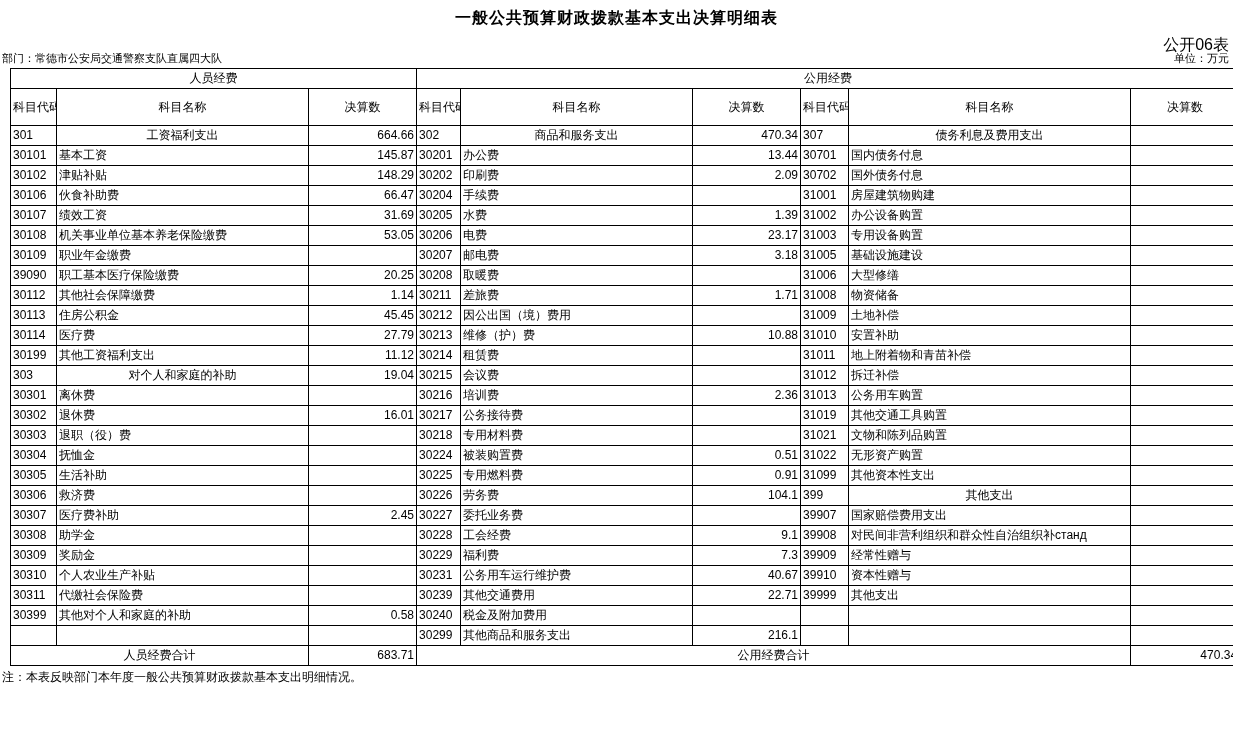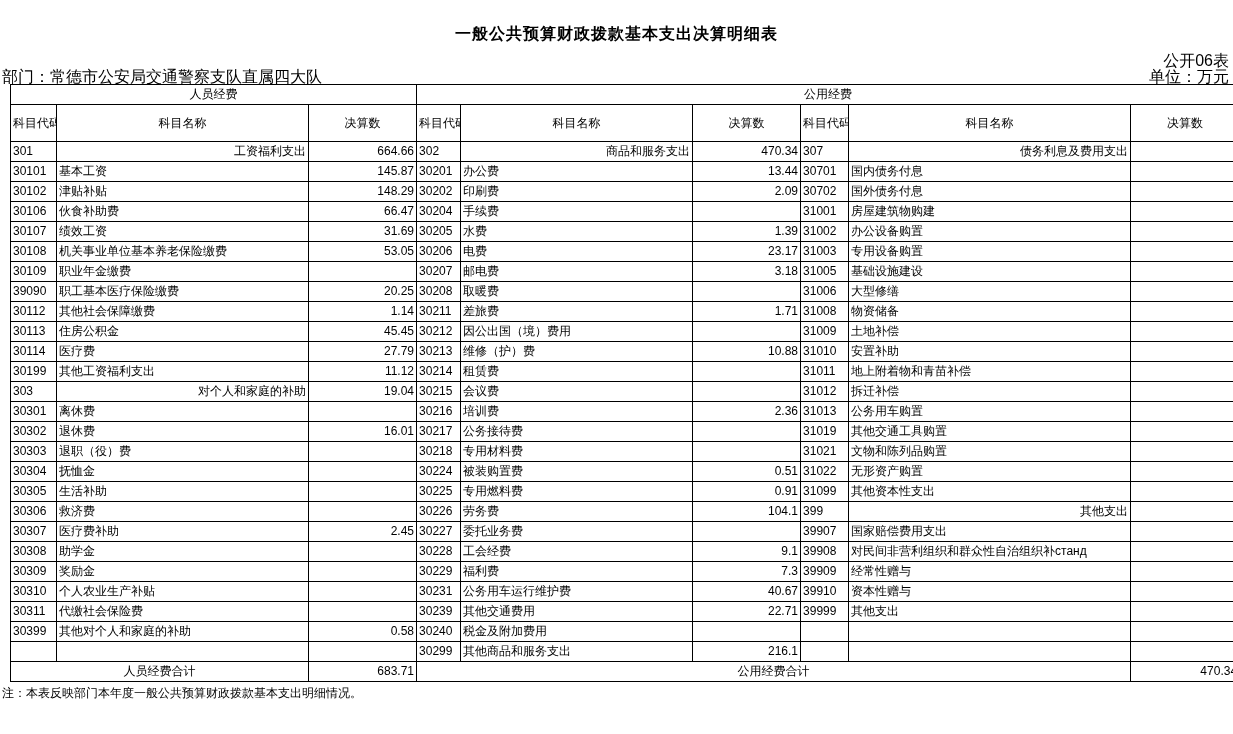--- a/index.html
+++ b/index.html
@@ -18,21 +18,21 @@
   .page {
     position: relative;
     width: 1233px;
     height: 734px;
     box-sizing: border-box;
   }
   .title {
     text-align: center;
     font-size: 16px;
     font-weight: bold;
-    padding-top: 24px;
+    padding-top: 8px;
     padding-bottom: 6px;
     letter-spacing: 1px;
   }
   .meta-row {
     position: relative;
     height: 16px;
     font-size: 16px;
   }
   .meta-right {
     position: absolute;
@@ -40,21 +40,21 @@
     top: 0;
   }
   .meta-left {
     position: absolute;
     left: 2px;
     top: 0;
   }
   .dept-row {
     position: relative;
     height: 17px;
-    font-size: 16px;
+    font-size: 11px;
   }
   table.main {
     border-collapse: collapse;
     width: 1229px;
     margin-left: 10px;
     table-layout: fixed;
   }
   table.main td, table.main th {
     border: 1px solid #000;
     font-size: 12px;
@@ -76,21 +76,21 @@
   }
   .code {
     text-align: left;
     padding-left: 3px;
   }
   .name {
     text-align: left;
     padding-left: 18px;
   }
   .name-l1 {
-    text-align: right;
+    text-align: center;
     padding-left: 6px;
   }
   .num {
     text-align: right;
     padding-right: 4px;
   }
   .total-label {
     text-align: center;
   }
   .note {

